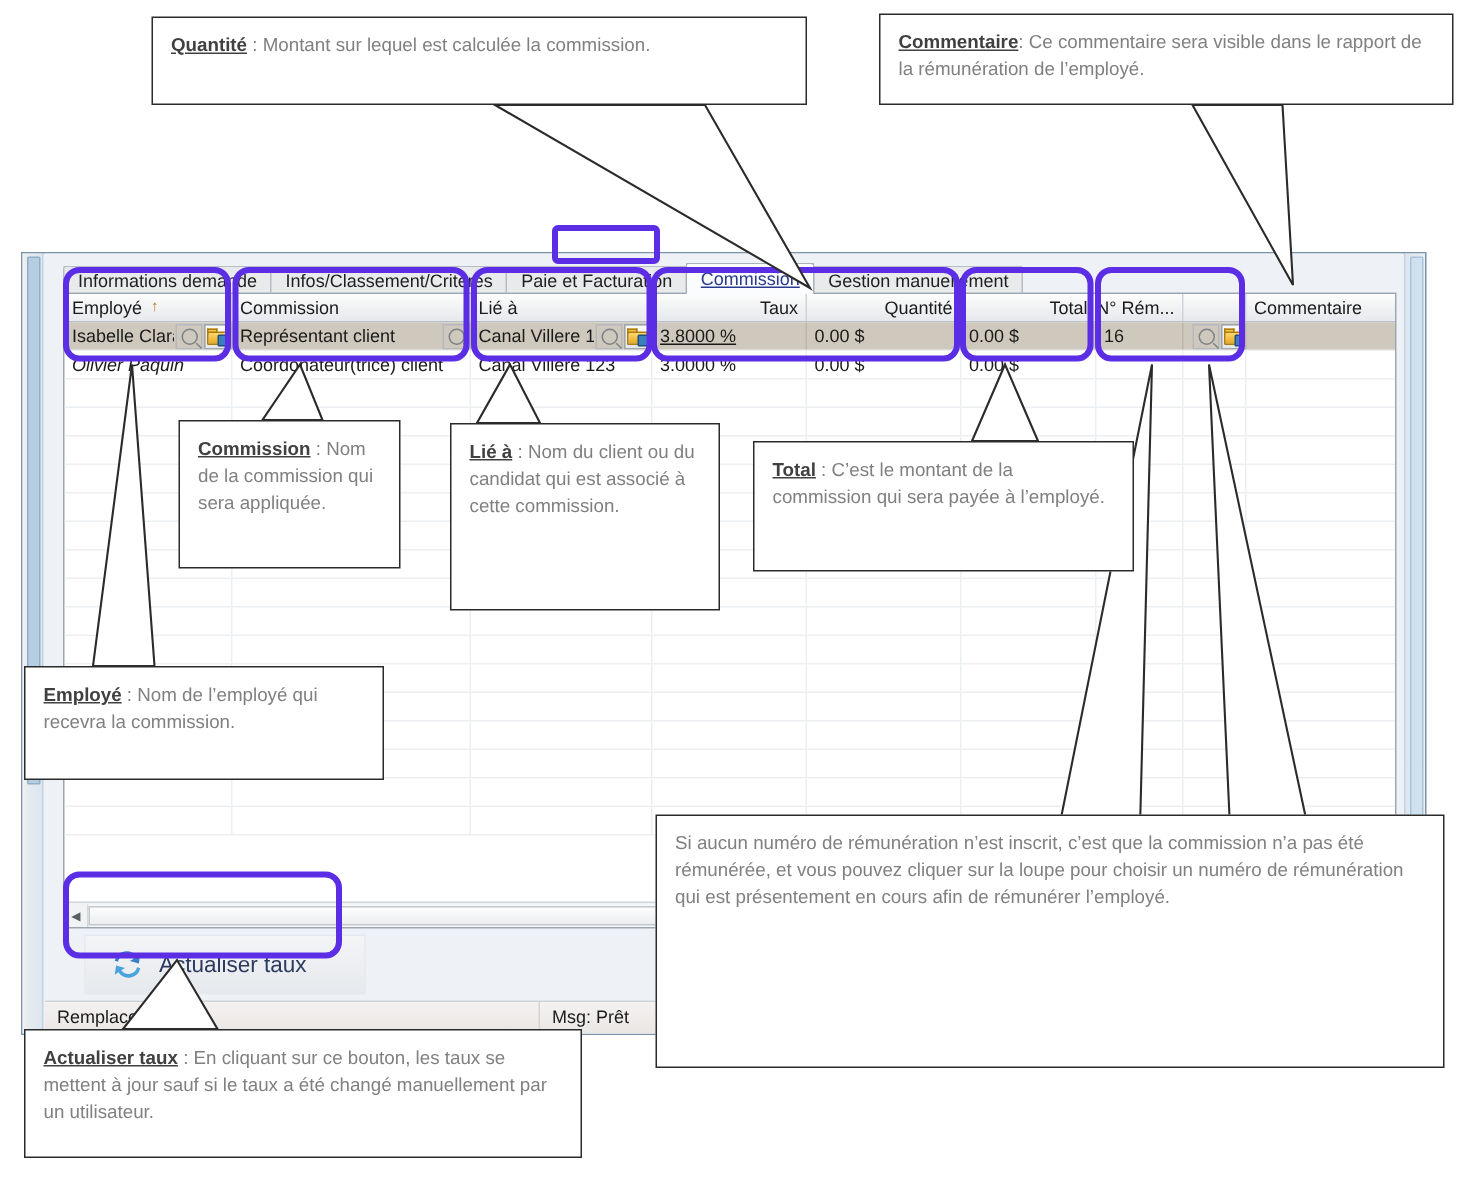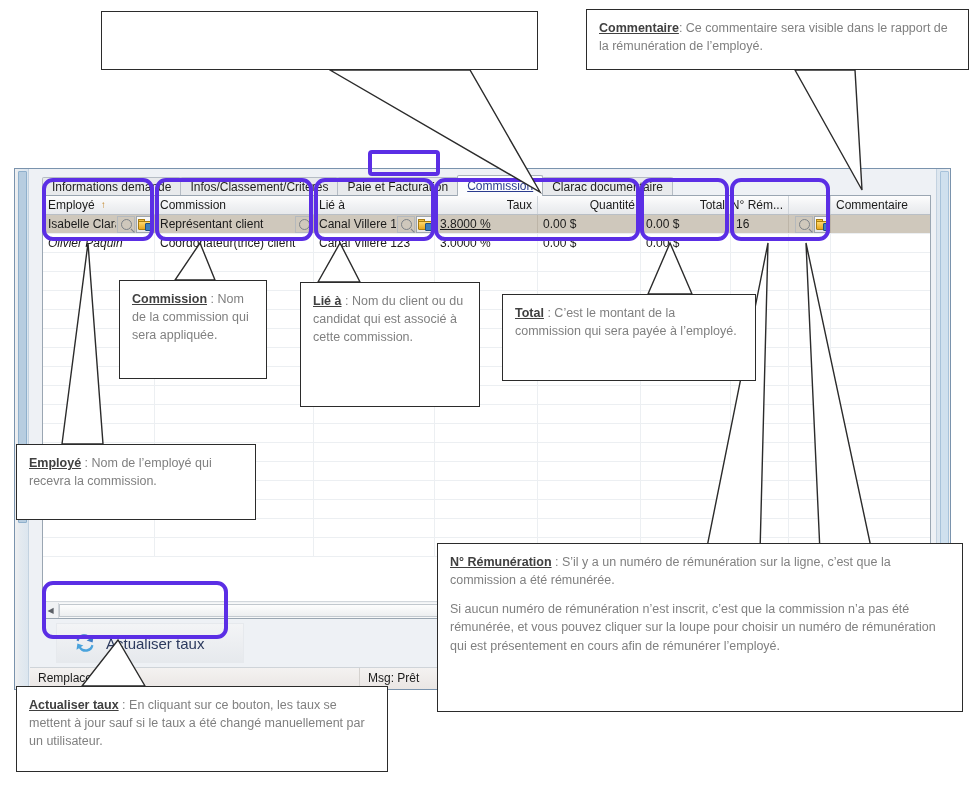--- a/index.html
+++ b/index.html
@@ -218,21 +218,21 @@
     <div class="right-strip-thumb"></div>
   </div>
 
   <div id="inner-pane">
 
     <div id="tabstrip">
         <div class="tab">Informations demande</div>
         <div class="tab">Infos/Classement/Critères</div>
         <div class="tab">Paie et Facturation</div>
         <div class="tab active"><span class="uline">Commission</span></div>
-        <div class="tab">Clarac documentaire</div>
+        <div class="tab">Gestion manuellement</div>
       </div>
 
     <div id="grid">
       <div id="grid-header">
           <div class="hcell" style="width: 112px; flex: 0 0 112px;">
             <span>Employé</span>
             <span class="sort-ico">↑</span>
           </div>
           <div class="hcell" style="width: 159px; flex: 0 0 159px;">
             <span>Commission</span>
@@ -578,20 +578,21 @@
     <polygon points="62,444 103,444 88,243"></polygon>
 
     <polygon points="706,552 760,552 768,243"></polygon>
     <polygon points="820,552 872,552 806,243"></polygon>
 
     <polygon points="82,686 145,686 118,640"></polygon>
   </g>
 </svg>
 
 <div class="callout" style="left:101px;top:11px;width:437px;height:59px;">
+  <p style="margin-top:0"><b>Quantité</b><span> : Montant sur lequel est calculée la commission.</span></p>
 </div>
 
 <div class="callout" style="left:586px;top:9px;width:383px;height:61px;">
   <p><b>Commentaire</b><span>: Ce commentaire sera visible dans le rapport de la rémunération de l’employé.</span></p>
 </div>
 
 <div class="callout" style="left:119px;top:280px;width:148px;height:99px;">
   <p><b>Commission</b><span> : Nom de la commission qui sera appliquée.</span></p>
 </div>
 
@@ -601,19 +602,18 @@
 
 <div class="callout" style="left:502px;top:294px;width:254px;height:87px;">
   <p><b>Total</b><span> : C’est le montant de la commission qui sera payée à l’employé.</span></p>
 </div>
 
 <div class="callout" style="left:16px;top:444px;width:240px;height:76px;">
   <p><b>Employé</b><span> : Nom de l’employé qui recevra la commission.</span></p>
 </div>
 
 <div class="callout" style="left:437px;top:543px;width:526px;height:169px;">
-  <p><b>N° Rémunération</b><span> : S’il y a un numéro de rémunération sur la ligne, c’est que la commission a été rémunérée.</span></p>
   <p>Si aucun numéro de rémunération n’est inscrit, c’est que la commission n’a pas été rémunérée, et vous pouvez cliquer sur la loupe pour choisir un numéro de rémunération qui est présentement en cours afin de rémunérer l’employé.</p>
 </div>
 
 <div class="callout" style="left:16px;top:686px;width:372px;height:86px;">
   <p><b>Actualiser taux</b><span> : En cliquant sur ce bouton,  les taux se mettent à jour sauf si le taux a été changé manuellement par un utilisateur.</span></p>
 </div>
 
 </body></html>

